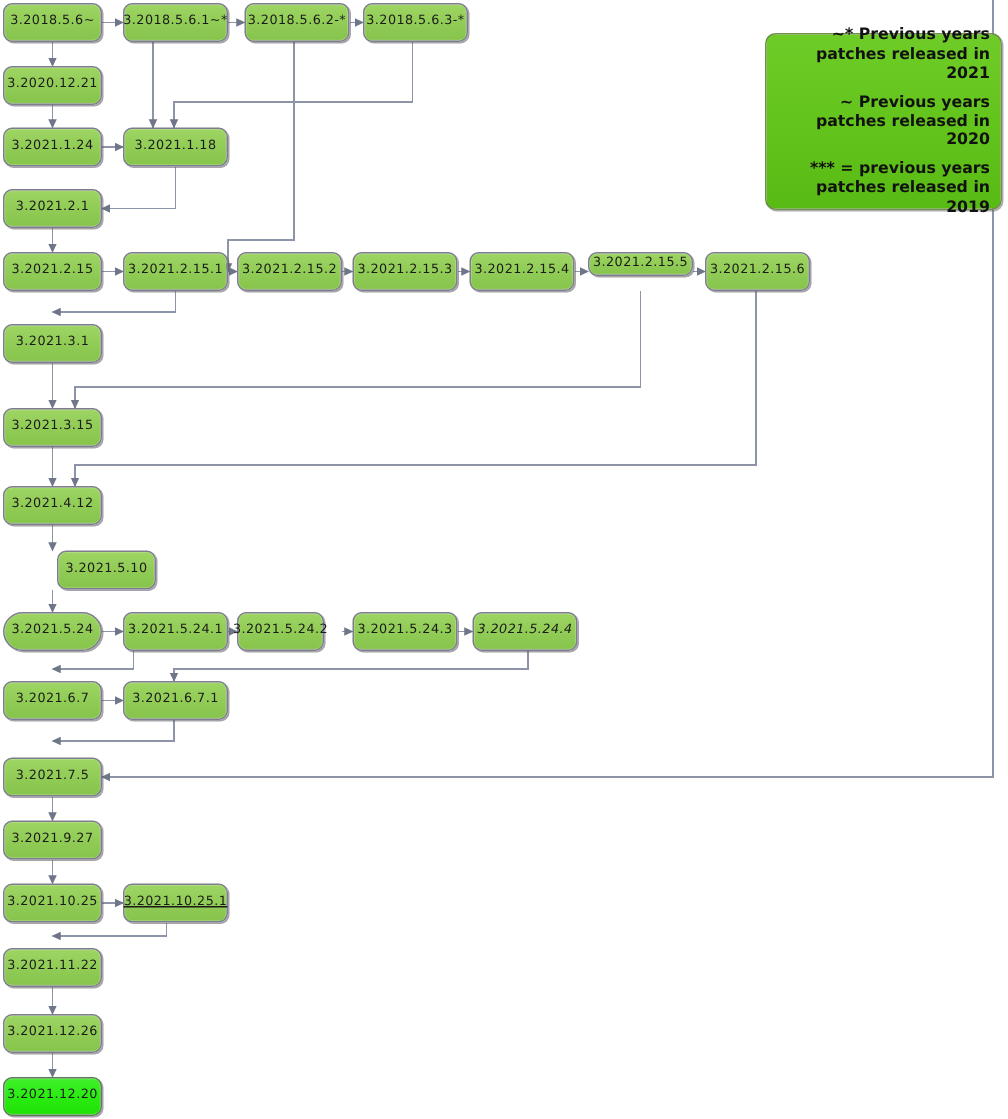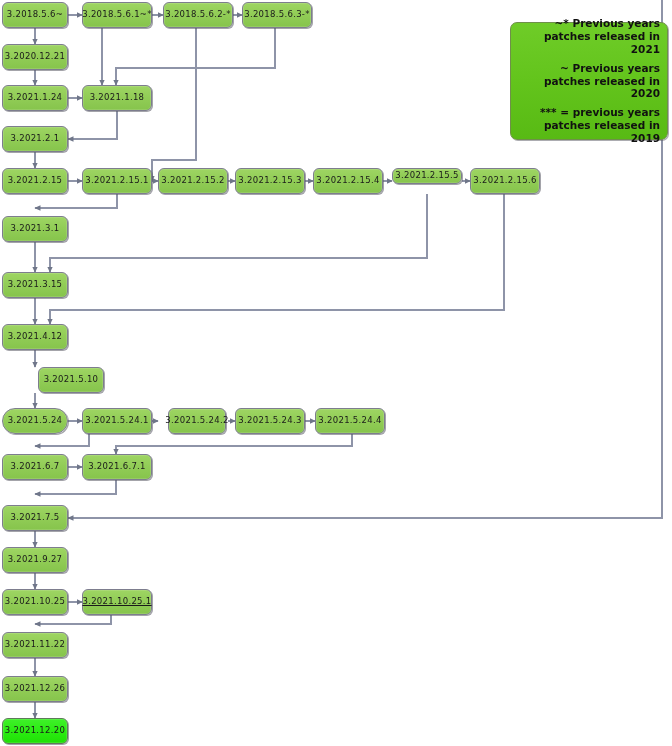--- a/index.html
+++ b/index.html
@@ -141,23 +141,23 @@
       <div class="node" style="left: 235px; top: 168px; width: 70px; height: 26px;">3.2021.2.15.3</div>
       <div class="node" style="left: 313px; top: 168px; width: 70px; height: 26px;">3.2021.2.15.4</div>
       <div class="node" style="left: 392px; top: 168px; width: 70px; height: 16px;">3.2021.2.15.5</div>
       <div class="node" style="left: 470px; top: 168px; width: 70px; height: 26px;">3.2021.2.15.6</div>
       <div class="node" style="left: 2px; top: 216px; width: 66px; height: 26px;">3.2021.3.1</div>
       <div class="node" style="left: 2px; top: 272px; width: 66px; height: 26px;">3.2021.3.15</div>
       <div class="node" style="left: 2px; top: 324px; width: 66px; height: 26px;">3.2021.4.12</div>
       <div class="node" style="left: 2px; top: 367px; width: 66px; height: 26px; margin-left: 36px;">3.2021.5.10</div>
       <div class="node" style="left: 2px; top: 408px; width: 66px; height: 26px; border-radius: 13px;">3.2021.5.24</div>
       <div class="node" style="left: 82px; top: 408px; width: 70px; height: 26px;">3.2021.5.24.1</div>
-      <div class="node" style="left: 158px; top: 408px; width: 58px; height: 26px; margin-left: 10px;">3.2021.5.24.2</div>
+      <div class="node" style="left: 158px; top: 408px; width: 58px; height: 26px;">3.2021.5.24.2</div>
       <div class="node" style="left: 235px; top: 408px; width: 70px; height: 26px;">3.2021.5.24.3</div>
-      <div class="node" style="left: 315px; top: 408px; width: 70px; height: 26px;">3.2021.5.24.4</div>
+      <div class="node" style="left: 315px; top: 408px; width: 70px; height: 26px; font-style: italic;">3.2021.5.24.4</div>
       <div class="node" style="left: 2px; top: 454px; width: 66px; height: 26px;">3.2021.6.7</div>
       <div class="node" style="left: 82px; top: 454px; width: 70px; height: 26px;">3.2021.6.7.1</div>
       <div class="node" style="left: 2px; top: 505px; width: 66px; height: 26px;">3.2021.7.5</div>
       <div class="node" style="left: 2px; top: 547px; width: 66px; height: 26px;">3.2021.9.27</div>
       <div class="node" style="left: 2px; top: 589px; width: 66px; height: 26px;">3.2021.10.25</div>
       <div class="node" style="left: 82px; top: 589px; width: 70px; height: 26px; text-decoration: underline;">3.2021.10.25.1</div>
       <div class="node" style="left: 2px; top: 632px; width: 66px; height: 26px;">3.2021.11.22</div>
       <div class="node" style="left: 2px; top: 676px; width: 66px; height: 26px;">3.2021.12.26</div>
       <div class="node current" style="left: 2px; top: 718px; width: 66px; height: 26px;">3.2021.12.20</div>
     </div>

